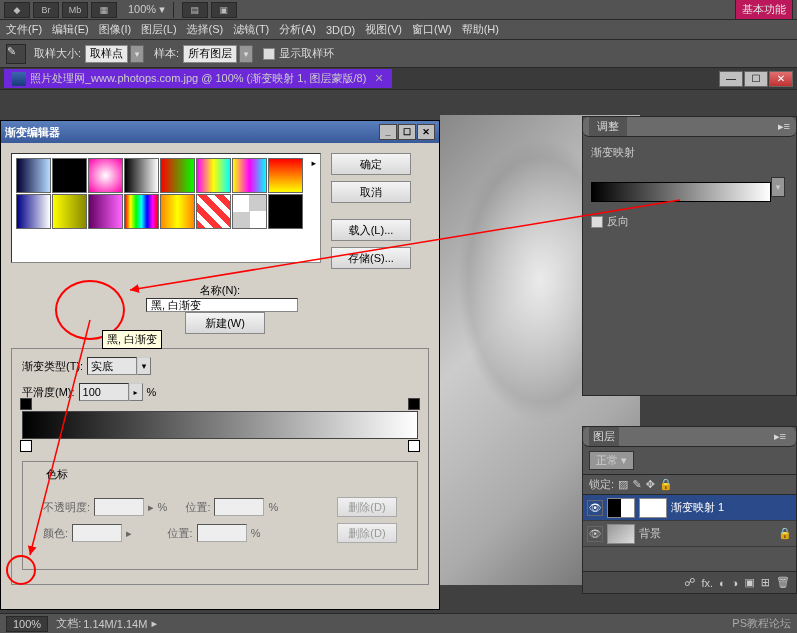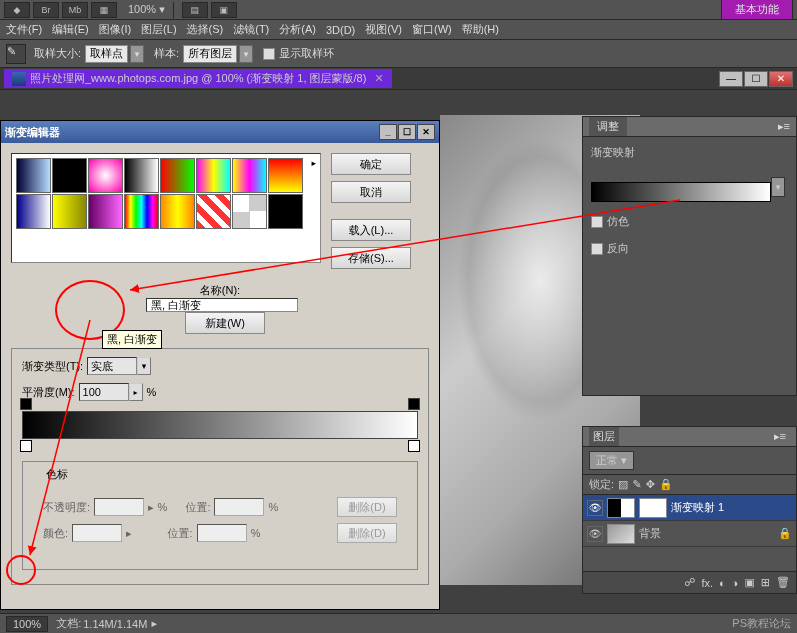--- a/index.html
+++ b/index.html
@@ -3,21 +3,21 @@
 <meta charset="utf-8">
 <style>
 * { margin: 0; padding: 0; box-sizing: border-box; font-family: "Microsoft YaHei", Tahoma, sans-serif; font-size: 11px; }
 body { background: #535353; width: 797px; height: 633px; position: relative; overflow: hidden; }
 
 
 .topbar1 { background: #535353; height: 20px; display: flex; align-items: center; padding: 0 4px; border-bottom: 1px solid #282828; }
 .topbar1 .appbtn { width: 26px; height: 16px; background: #3a3a3a; border: 1px solid #282828; margin-right: 3px; display: flex; align-items: center; justify-content: center; color: #bbb; font-size: 9px; }
 .zoom-select { margin-left: 8px; color: #ccc; }
 .topbar1 .divider { width: 1px; height: 16px; background: #282828; margin: 0 8px; }
-.basic-func { margin-left: auto; background: #a21caf; color: #e0e0e0; padding: 2px 13px; border: 1px solid #282828; }
+.basic-func { margin-left: auto; background: #be185d; color: #e0e0e0; padding: 2px 6px; border: 1px solid #282828; }
 
 
 .menubar { background: #535353; height: 20px; display: flex; align-items: center; padding: 0 6px; border-bottom: 1px solid #282828; }
 .menubar span { color: #ddd; margin-right: 10px; cursor: default; }
 
 
 .optbar { background: #535353; height: 28px; display: flex; align-items: center; padding: 0 6px; border-bottom: 1px solid #282828; color: #ddd; }
 .optbar .tool-icon { width: 20px; height: 20px; background: #444; border: 1px solid #282828; margin-right: 8px; }
 .optbar label { margin-right: 4px; }
 .opt-select { background: #e8e8e8; color: #000; border: 1px solid #888; padding: 1px 4px; height: 18px; display: inline-flex; align-items: center; margin-right: 2px; }
@@ -77,21 +77,21 @@
 .stop.bot-right { bottom:-14px; right:-3px; background:#fff; border:1px solid #000; }
 
 .stops-fieldset { border: 1px solid #888; margin-top: 22px; padding: 20px; }
 .stops-fieldset .lbl2 { position:relative; top:-15px; background:#d4d0c8; padding:0 3px; }
 .stops-row { display: flex; align-items: center; gap: 4px; margin-bottom: 6px; color:#666; }
 .stops-row .fld { width: 50px; height: 18px; border: 1px inset #aaa; background: #eee; }
 .stops-row .btn-sm { width: 60px; height: 20px; border: 1px solid #aaa; background: linear-gradient(#f0f0f0,#ddd); display:flex;align-items:center;justify-content:center; color:#999;}
 
 
 .adj-panel { position: absolute; right: 0; top: 116px; width: 215px; height: 280px; background: #535353; border: 1px solid #282828; z-index: 20; }
-.panel-tab { background: #6b6b6b; height: 20px; display: flex; align-items: center; color: #ddd; padding: 0 6px; border-bottom: 1px solid #282828; }
+.panel-tab { background: #6b6b6b; height: 20px; display: flex; align-items: center; color: #ddd; padding: 0 6px; border-bottom: 1px solid #282828; border-radius: 6px; }
 .panel-tab .tab-active { background:#535353; padding:2px 8px; }
 .panel-tab .menu { margin-left:auto; }
 .adj-body { padding: 8px; color: #ccc; }
 .adj-grad { margin-top: 10px; height: 20px; width: 180px; border: 1px solid #000; background: linear-gradient(to right,#000,#fff); display:inline-block; vertical-align:middle;}
 .adj-arrow{ width:14px; height:20px; background:#969696; border:1px solid #333; display:inline-flex; align-items:center;justify-content:center; vertical-align:middle;}
 .chk-row { margin-top: 12px; display: flex; align-items: center; }
 
 
 .layers-panel { position: absolute; right: 0; top: 426px; width: 215px; height: 168px; background: #535353; border: 1px solid #282828; z-index: 20; color: #ccc; }
 .layers-panel .panel-tab span { padding: 2px 4px; }
@@ -281,24 +281,20 @@
     <span class="tab-active">调整</span>
     <span class="menu">▸≡</span>
   </div>
   <div class="adj-body">
     <div>渐变映射</div>
     <div style="margin-top:12px">
       <span class="adj-grad"></span><span class="adj-arrow tri-down"></span>
     </div>
     <div class="chk-row">
       <span class="chk"></span>
-      <span>仿色</span>
-    </div>
-    <div class="chk-row">
-      <span class="chk"></span>
       <span>反向</span>
     </div>
   </div>
 </div>
 
 <div class="layers-panel">
   <div class="panel-tab">
     <span class="tab-active">图层</span>
     <span class="menu">▸≡</span>
   </div>

